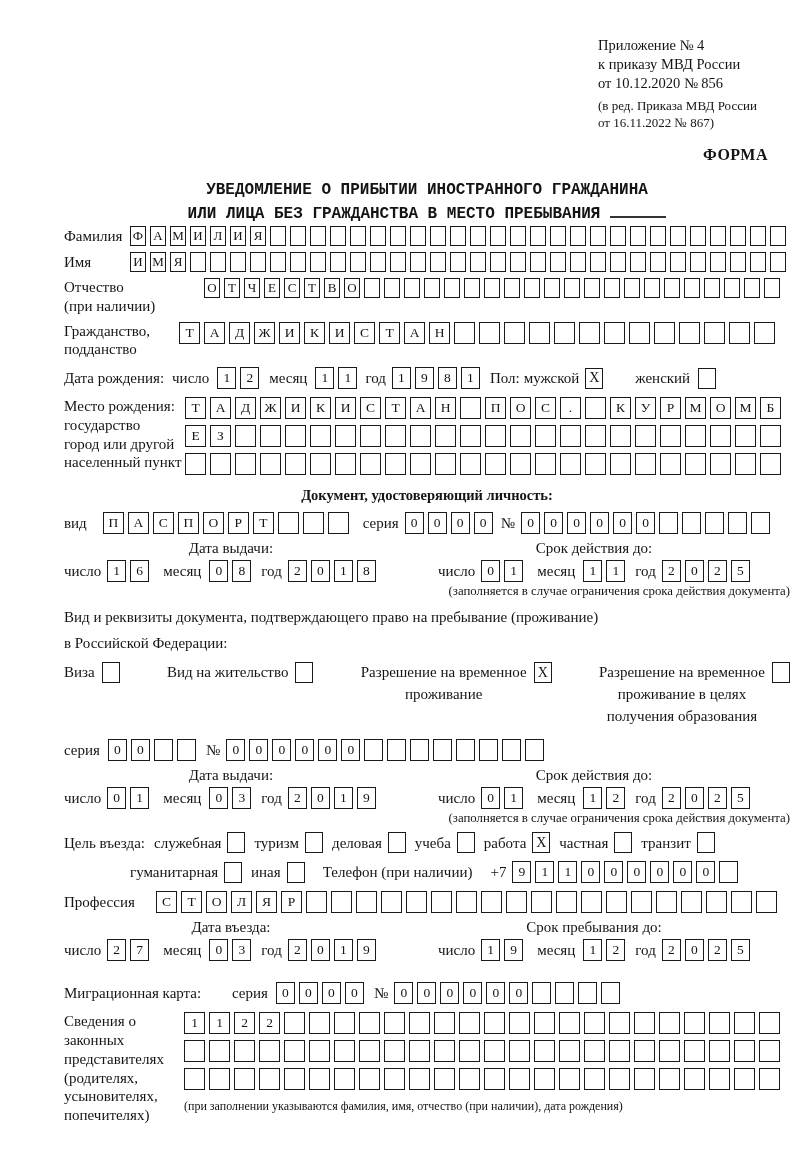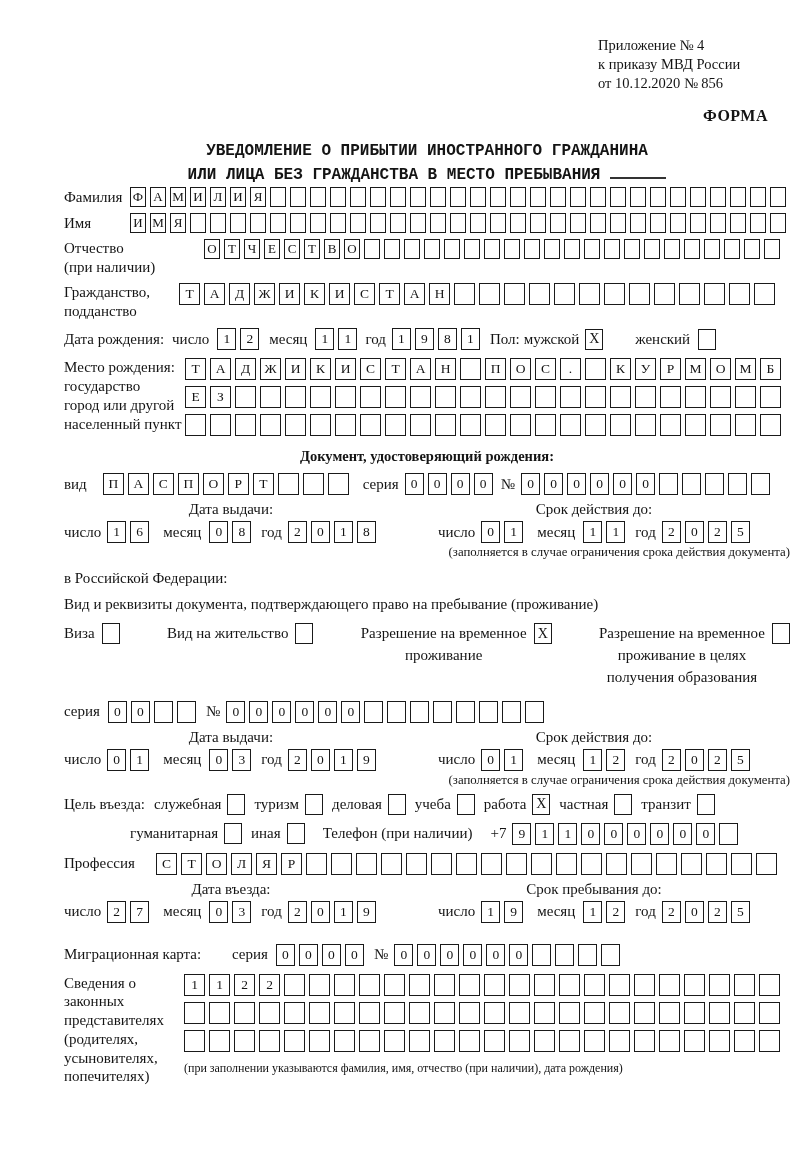--- a/index.html
+++ b/index.html
@@ -54,20 +54,24 @@
 </style>
 </head>
 <body>
 
 <div class="page">
 
   <div class="hdr">
     <div>Приложение № 4</div>
     <div>к приказу МВД России</div>
     <div>от 10.12.2020 № 856</div>
+    <div class="amend">
+      <div>(в ред. Приказа МВД России</div>
+      <div>от 16.11.2022 № 867)</div>
+    </div>
   </div>
 
   <div class="forma">ФОРМА</div>
 
   <div class="title">
     <div>УВЕДОМЛЕНИЕ О ПРИБЫТИИ ИНОСТРАННОГО ГРАЖДАНИНА</div>
     <div><span>ИЛИ ЛИЦА БЕЗ ГРАЖДАНСТВА В МЕСТО ПРЕБЫВАНИЯ</span><span class="blank-line"></span></div>
   </div>
 
 
@@ -328,21 +332,21 @@
           <span class="cell md"></span>
           <span class="cell md"></span>
           <span class="cell md"></span>
           <span class="cell md"></span>
           <span class="cell md"></span>
           <span class="cell md"></span>
         </span>
     </span>
   </div>
 
-  <div class="center-h">Документ, удостоверяющий рождения:</div>
+  <div class="center-h">Документ, удостоверяющий личность:</div>
 
   <div class="row">
     <span class="lbl mr8">вид</span>
     <span class="cells ml8">
         <span class="cell md">П</span>
         <span class="cell md">А</span>
         <span class="cell md">С</span>
         <span class="cell md">П</span>
         <span class="cell md">О</span>
         <span class="cell md">Р</span>
@@ -418,22 +422,22 @@
               <span class="cell dt">2</span>
               <span class="cell dt">5</span>
             </span>
         </div>
       </div>
     </div>
     <div class="note">(заполняется в случае ограничения срока действия документа)</div>
   </div>
 
   <div class="intro">
+    <div>Вид и реквизиты документа, подтверждающего право на пребывание (проживание)</div>
     <div>в Российской Федерации:</div>
-    <div>Вид и реквизиты документа, подтверждающего право на пребывание (проживание)</div>
   </div>
 
   <div class="opts">
     <div class="opt">
       <span class="txt">Виза</span>
       <span class="cb"></span>
     </div>
     <div class="opt">
       <span class="txt">Вид на жительство</span>
       <span class="cb"></span>

